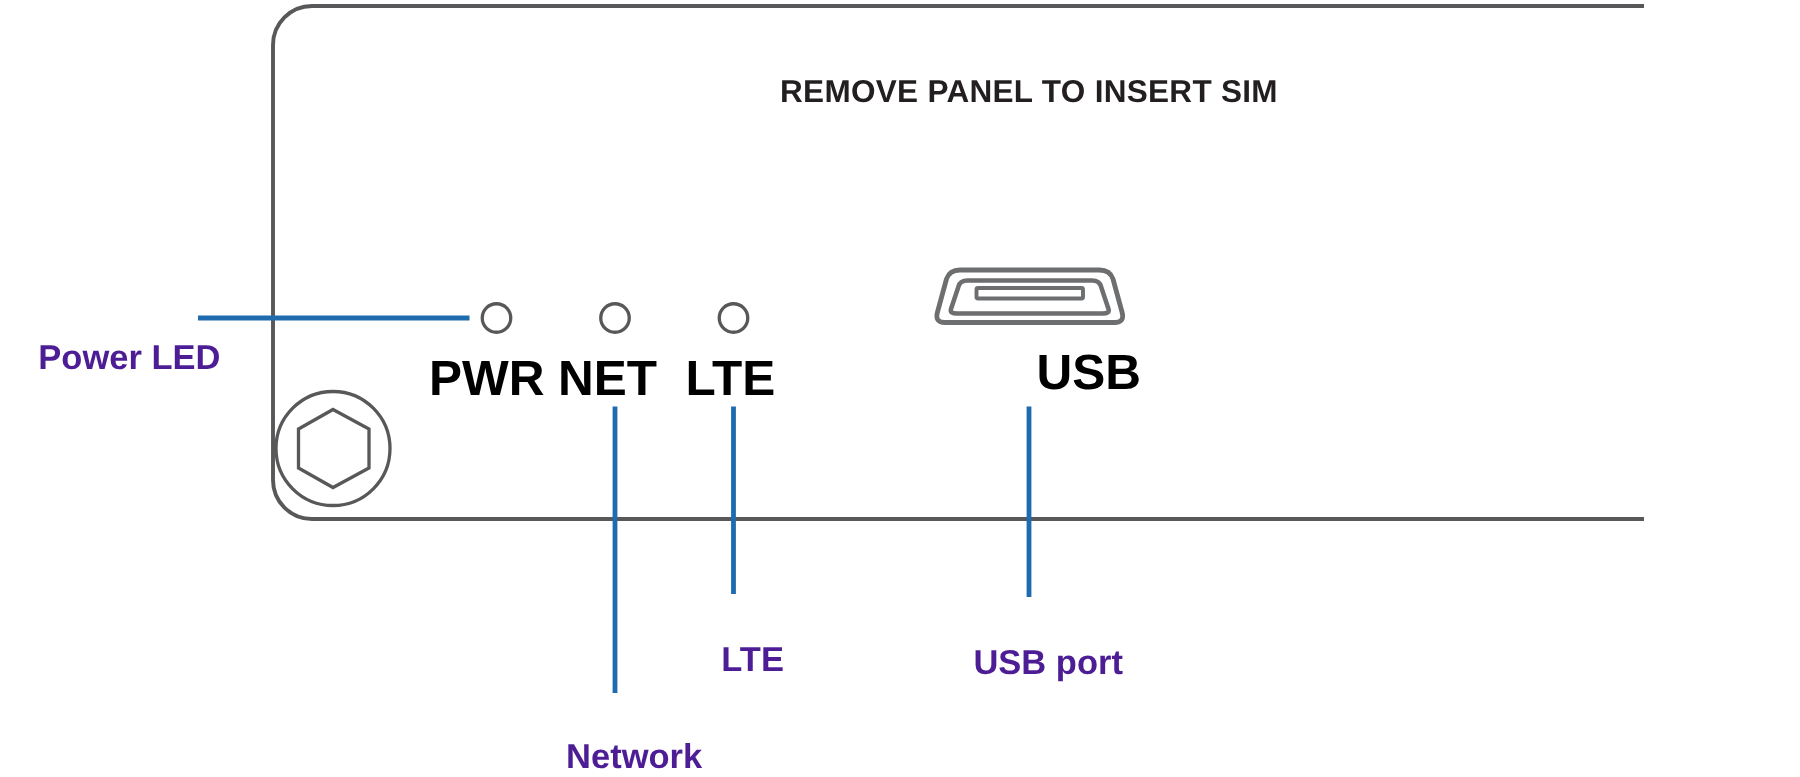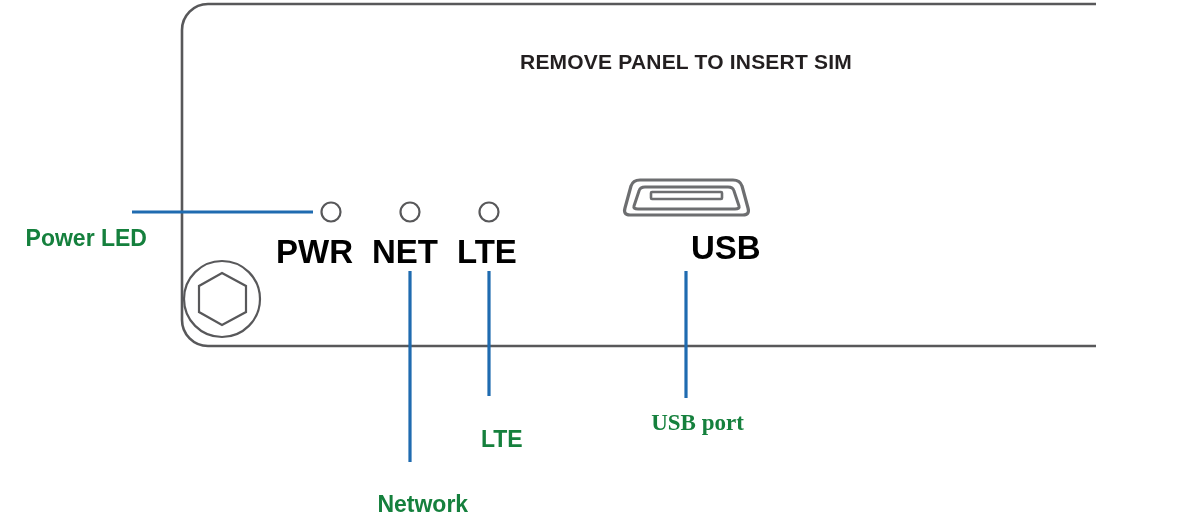--- a/index.html
+++ b/index.html
@@ -83,21 +83,21 @@
   }
   .port-label {
     font-size: 33px;
     font-weight: bold;
     color: #000000;
     letter-spacing: 0px;
   }
   .callout {
     font-size: 23px;
     font-weight: bold;
-    color: #15803d;
+    color: #4c1d95;
   }
   .callout.center {
     text-align: center;
   }
   .callout.right {
     text-align: right;
   }
 </style>
 </head>
 <body>
@@ -129,35 +129,35 @@
     </g>
 
     <line class="leader" x1="132" y1="212" x2="313" y2="212"></line>
     <line class="leader" x1="410" y1="271" x2="410" y2="462"></line>
     <line class="leader" x1="489" y1="271" x2="489" y2="396"></line>
     <line class="leader" x1="686" y1="271" x2="686" y2="398"></line>
   </svg>
 
   <div class="txt panel-title">REMOVE PANEL TO INSERT SIM</div>
 
-  <div class="txt port-label" style="left:276px; top:233px;">PWR</div>
+  <div class="txt port-label" style="left:286px; top:233px;">PWR</div>
   <div class="txt port-label" style="left:372px; top:233px;text-align:right;">NET</div>
   <div class="txt port-label" style="left:457px; top:233px;">LTE</div>
   <div class="txt port-label" style="left:651px; top:229px;margin-left:40px;">USB</div>
 
   <div class="txt callout right" style="left:0px; top:199px; width:126px;">
     <span>Power LED</span>
   </div>
 
   <div class="txt callout center" style="left:310px; top:465px; width:200px;">
     <span>Network</span><br>
     
   </div>
 
   <div class="txt callout center" style="left:389px; top:400px; width:200px;">
     <span>LTE</span><br>
   </div>
 
-  <div class="txt callout center" style="left:586px; top:384px; width:200px;font-family:Liberation Serif, serif;">
+  <div class="txt callout center" style="left:586px; top:402px; width:200px;">
     <span>USB port</span>
   </div>
 
 </div>
 
 </body></html>

